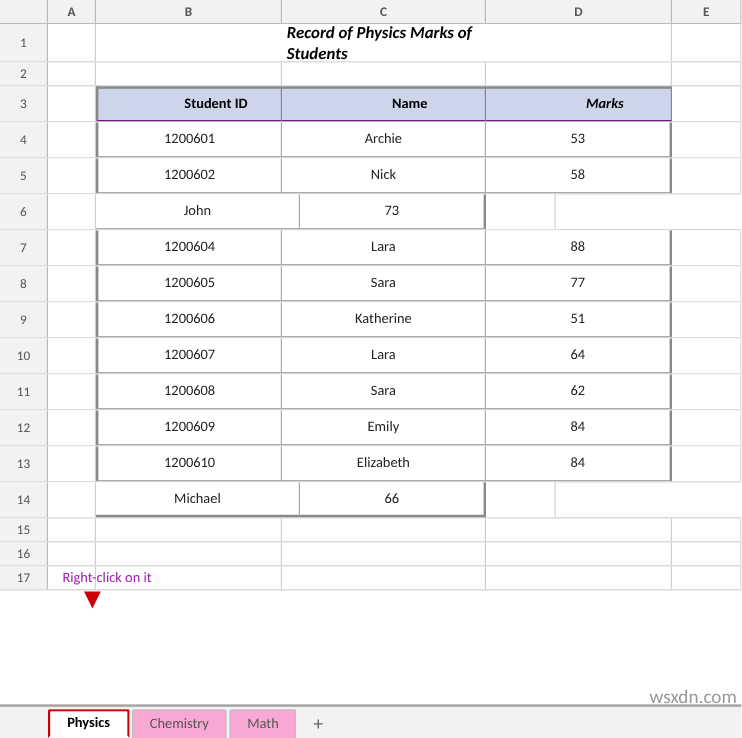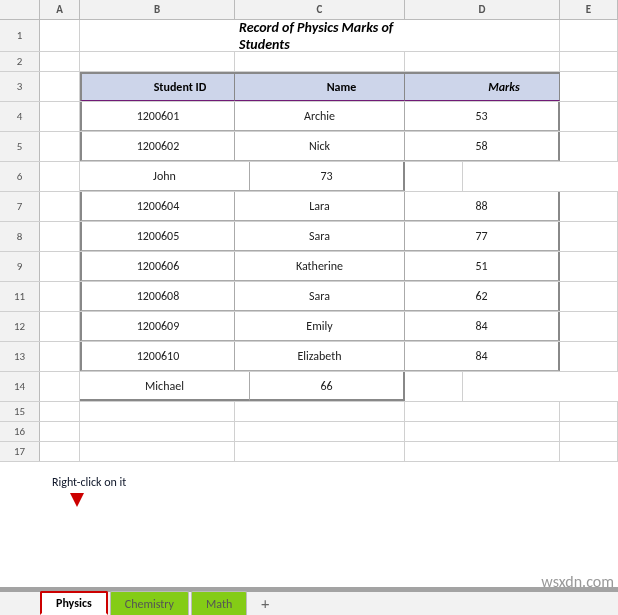--- a/index.html
+++ b/index.html
@@ -122,21 +122,21 @@
     .annotation-area {
       position: absolute;
       left: 52px;
       bottom: 108px;
       display: flex;
       flex-direction: column;
       align-items: flex-start;
     }
 
     .annotation-text {
-      color: #0f172a;
+      color: #a21caf;
       font-size: 12px;
       font-weight: normal;
       margin-bottom: 2px;
     }
 
     .arrow-down {
       width: 0;
       height: 0;
       border-left: 7px solid transparent;
       border-right: 7px solid transparent;
@@ -146,21 +146,21 @@
     }
 
     
     .sheet-tabs {
       position: absolute;
       bottom: 0;
       left: 0;
       right: 0;
       height: 28px;
       background: #f2f2f2;
-      border-top: 5px solid #a3a3a3;
+      border-top: 2px solid #a3a3a3;
       display: flex;
       flex-direction: row;
       align-items: flex-end;
       padding-left: 40px;
     }
 
     .sheet-tab {
       height: 24px;
       padding: 0 14px;
       border: 1px solid #bbb;
@@ -177,21 +177,21 @@
     .sheet-tab.active {
       background: #fff;
       border: 2px solid #cc0000;
       border-bottom: 2px solid #fff;
       font-weight: bold;
       color: #000;
       z-index: 2;
     }
 
     .sheet-tab.inactive {
-      background: #84cc16;
+      background: #f9a8d4;
       color: #555;
     }
 
     .tab-add {
       height: 24px;
       width: 24px;
       display: flex;
       align-items: center;
       justify-content: center;
       font-size: 16px;
@@ -303,20 +303,28 @@
       <div class="cell col-e" data-name="cell-e8"></div>
     </div>
         <div class="grid-row grid-row-data data-row" data-name="row-9">
       <div class="row-num" data-name="row-num-9">9</div>
       <div class="cell col-a" data-name="cell-a9"></div>
       <div class="cell col-b" data-name="cell-b9">1200606</div>
       <div class="cell col-c" data-name="cell-c9">Katherine</div>
       <div class="cell col-d" data-name="cell-d9">51</div>
       <div class="cell col-e" data-name="cell-e9"></div>
     </div>
+        <div class="grid-row grid-row-data data-row" data-name="row-10">
+      <div class="row-num" data-name="row-num-10">10</div>
+      <div class="cell col-a" data-name="cell-a10"></div>
+      <div class="cell col-b" data-name="cell-b10">1200607</div>
+      <div class="cell col-c" data-name="cell-c10">Lara</div>
+      <div class="cell col-d" data-name="cell-d10">64</div>
+      <div class="cell col-e" data-name="cell-e10"></div>
+    </div>
         <div class="grid-row grid-row-data data-row" data-name="row-11">
       <div class="row-num" data-name="row-num-11">11</div>
       <div class="cell col-a" data-name="cell-a11"></div>
       <div class="cell col-b" data-name="cell-b11">1200608</div>
       <div class="cell col-c" data-name="cell-c11">Sara</div>
       <div class="cell col-d" data-name="cell-d11">62</div>
       <div class="cell col-e" data-name="cell-e11"></div>
     </div>
         <div class="grid-row grid-row-data data-row" data-name="row-12">
       <div class="row-num" data-name="row-num-12">12</div>

